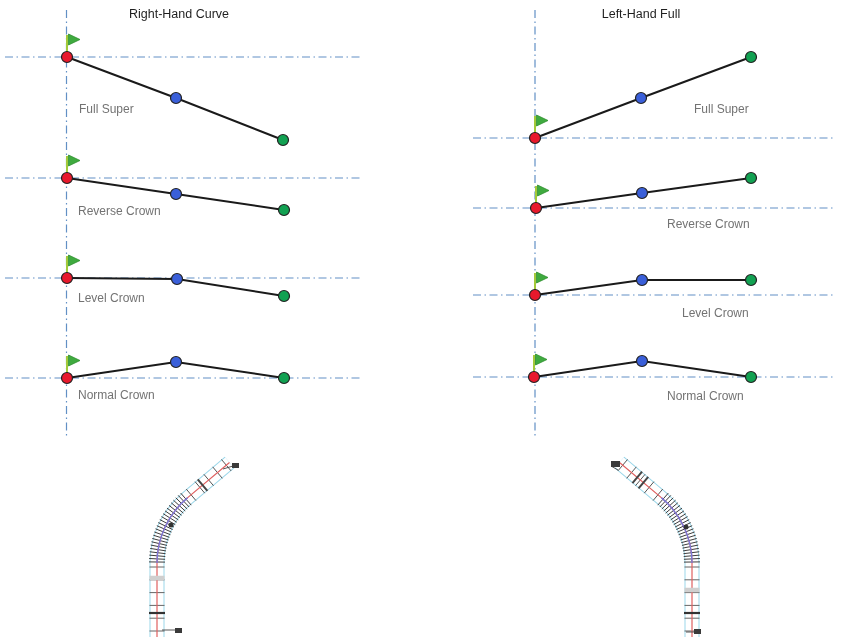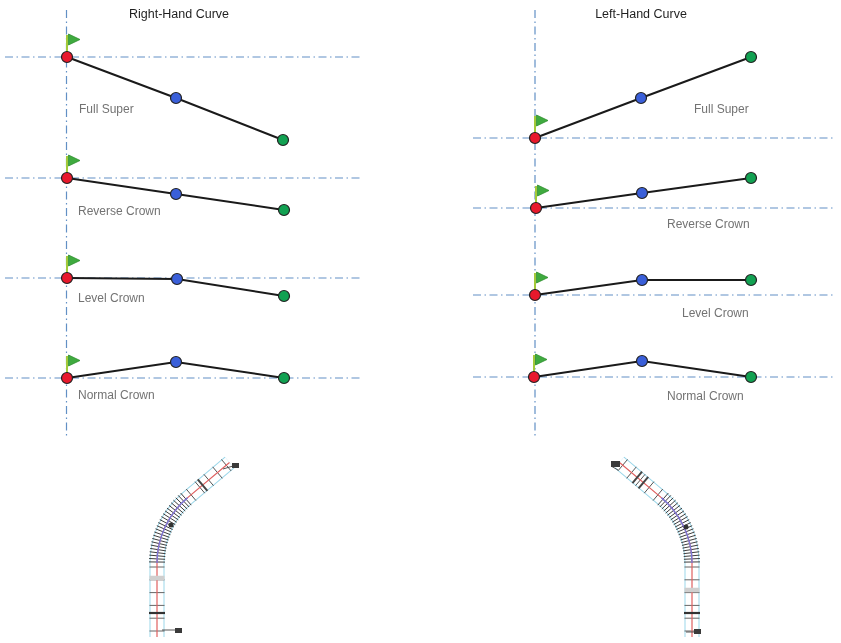--- a/index.html
+++ b/index.html
@@ -181,21 +181,21 @@
       <line x1="638.5420310401743" y1="488.31061036881067" x2="648.1957619285757" y2="476.8299535960331" stroke="#444444" stroke-width="2"></line>
       <line x1="632.4189841651743" y1="483.16202028092005" x2="642.0727150535757" y2="471.68136350814245" stroke="#444444" stroke-width="2"></line>
       <circle cx="686" cy="527" r="2.5" fill="#333333"></circle>
       <line x1="686" y1="632" x2="694" y2="632" stroke="#444444" stroke-width="0.9"></line>
       <rect x="694" y="629" width="7" height="5" fill="#3a3a3a"></rect>
       <line x1="611" y1="466" x2="618" y2="470" stroke="#444444" stroke-width="0.9"></line>
       <rect x="611" y="461" width="9" height="6" fill="#3a3a3a"></rect>
     </svg>
 
   <div class="ctitle" style="left: 179px; top: 7px;">Right-Hand Curve</div>
-  <div class="ctitle" style="left: 641px; top: 7px;">Left-Hand Curve</div>
+  <div class="ctitle" style="left: 641px; top: 7px;">Left-Hand Full</div>
 
   <div class="lbl" style="left: 79px; top: 102px;">Full Super</div>
   <div class="lbl" style="left: 78px; top: 204px;">Reverse Crown</div>
   <div class="lbl" style="left: 78px; top: 291px;">Level Crown</div>
   <div class="lbl" style="left: 78px; top: 388px;">Normal Crown</div>
 
   <div class="lbl" style="left: 694px; top: 102px;">Full Super</div>
   <div class="lbl" style="left: 667px; top: 217px;">Reverse Crown</div>
   <div class="lbl" style="left: 682px; top: 306px;">Level Crown</div>
   <div class="lbl" style="left: 667px; top: 389px;">Normal Crown</div>

